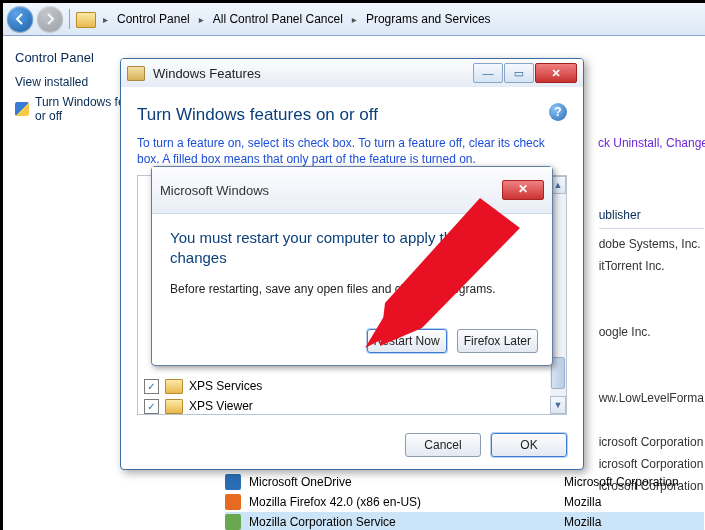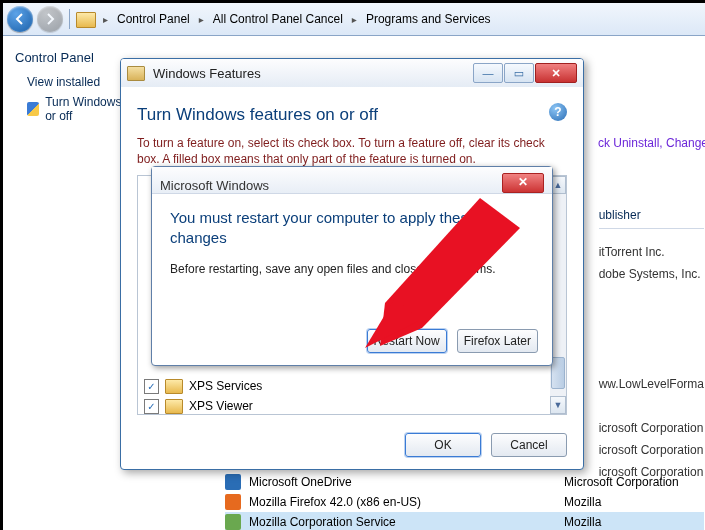--- a/index.html
+++ b/index.html
@@ -10,61 +10,61 @@
 .navbtn.dis{filter:grayscale(1) opacity(.5)}
 .navsep{width:1px;height:20px;background:#8aa5c7;margin:0 2px}
 .foldericon{width:18px;height:14px;background:linear-gradient(#fde9a8,#e8b94e);border:1px solid #b88a2b;border-radius:1px;position:relative;top:1px}
 .crumbs{display:flex;align-items:center;gap:0}
 .crumb{padding:3px 6px;color:#000;cursor:pointer}
 .crumbarr{font-size:10px;color:#555;padding:0 3px}
 
 .main{display:flex;height:calc(100% - 32px);position:relative}
 .sidebar{width:190px;padding:10px 12px;background:#fff}
 .sbhead{color:#062a55;font-size:13px;margin:4px 0 10px}
-.sblink{color:#062a55;font-size:12px;margin:6px 12px;display:flex;align-items:center;gap:6px;cursor:pointer}
+.sblink{color:#062a55;font-size:12px;margin:6px 0;display:flex;align-items:center;gap:6px;cursor:pointer}
 .shieldicon{width:14px;height:14px;background:linear-gradient(135deg,#3a7bd5 50%,#f7c948 50%);border-radius:2px}
 
 .content{flex:1;padding:20px 4px 4px 0;position:relative;overflow:hidden}
 .bgtable{position:absolute;right:4px;top:80px;font-size:12px;color:#333;line-height:18px}
 .bgcell{white-space:nowrap;padding:2px 0}
-.bgcellhead{color:#062a55;border-bottom:1px solid #cfd8e6;font-size:12px;padding-bottom:4px;margin-bottom:12px}
+.bgcellhead{color:#062a55;border-bottom:1px solid #cfd8e6;font-size:12px;padding-bottom:4px;margin-bottom:4px}
 .bgtext{white-space:nowrap;overflow:hidden}
 
 .proglist{position:absolute;left:222px;bottom:2px;right:4px}
 .progrow{display:flex;align-items:center;gap:8px;height:20px}
 .progicon{width:16px;height:16px;border-radius:2px}
 .progname{flex:1}
 .progpub{width:140px}
 .progrow.sel{background:#cce4f7}
 
 .wfdialog{position:absolute;left:120px;top:58px;width:462px;height:410px;background:#fff;border:1px solid #3a6ea5;box-shadow:3px 3px 8px rgba(0,0,0,.35);border-radius:4px;overflow:hidden}
 .wftitle{height:28px;background:linear-gradient(#fdfdfe,#e5ecf5);display:flex;align-items:center;padding:0 6px;gap:8px}
 .boxicon{width:16px;height:13px;border:1px solid #a98b3f;background:linear-gradient(#f4dfa3,#d9b35a);border-radius:1px}
 .wftitletext{flex:1;font-size:13px;color:#222}
 .winbtns{display:flex;gap:1px}
 .winbtn{width:28px;height:18px;border:1px solid #8aa5c7;background:linear-gradient(#f5f9fe,#d7e4f2);border-radius:2px;display:flex;align-items:center;justify-content:center;font-size:11px;color:#3a6ea5;cursor:pointer}
 .winbtn.close{background:linear-gradient(#f08080,#c83232);border-color:#a02020;color:#fff;width:40px;font-weight:bold}
 .wfbody{padding:12px 16px 50px}
 .wfhead{color:#0b3f7a;font-size:17px;margin:6px 0 10px}
-.wfdesc{font-size:12px;line-height:16px;color:#7f1d1d}
+.wfdesc{font-size:12px;line-height:16px;color:#1d4ed8}
 .helpicon{float:right;width:18px;height:18px;border-radius:50%;background:radial-gradient(circle at 35% 30%,#8cc5f5,#2a6db5);color:#fff;text-align:center;font-size:12px;line-height:18px;font-weight:bold;margin-top:4px}
 .treebox{margin-top:8px;border:1px solid #b9c5d4;height:238px;position:relative;background:#fff}
 .treeitems{position:absolute;left:6px;top:200px}
 .treerow{display:flex;align-items:center;gap:6px;height:20px;font-size:12px}
 .chk{width:13px;height:13px;border:1px solid #7a7a7a;background:#fff;display:flex;align-items:center;justify-content:center;font-size:10px;color:#2a6db5}
 .treefolder{width:16px;height:13px;background:linear-gradient(#fde9a8,#e8b94e);border:1px solid #b88a2b;border-radius:1px}
 .scrollbar{position:absolute;right:0;top:0;bottom:0;width:16px;background:#eef1f6;display:flex;flex-direction:column}
 .scrollbtn{height:16px;background:linear-gradient(#f5f8fc,#dde6f0);border:1px solid #b0becf;display:flex;align-items:center;justify-content:center;font-size:9px;color:#4a6a9a}
 .scrollthumb{flex:1;margin:1px;background:linear-gradient(90deg,#d5e1f0,#b9cde4);border:1px solid #9cb3ce;border-radius:2px}
 .wfbuttons{position:absolute;right:16px;bottom:12px;display:flex;gap:10px}
 .btn{min-width:76px;height:24px;border:1px solid #8a9bb0;background:linear-gradient(#fdfdfe,#e3e9f1);border-radius:3px;font-size:12px;cursor:pointer;color:#222}
 .btn.prim{border-color:#3a7bd5;box-shadow:0 0 0 1px rgba(58,123,213,.35)}
 
 .msdialog{position:absolute;left:151px;top:166px;width:400px;height:198px;background:#fff;border:1px solid #5f7fa8;box-shadow:2px 2px 6px rgba(0,0,0,.4);border-radius:4px;z-index:3}
-.mstitle{height:26px;background:linear-gradient(#fdfdfe,#e8eef6);display:flex;align-items:flex-end;padding:0 8px;border-bottom:1px solid #cfd8e6}
+.mstitle{height:26px;background:linear-gradient(#fdfdfe,#e8eef6);display:flex;align-items:center;padding:10px 8px;border-bottom:1px solid #cfd8e6}
 .mstitletext{flex:1;font-size:13px;color:#333}
 .msclose{width:40px;height:18px;background:linear-gradient(#f08282,#c33);border:1px solid #a22;border-radius:2px;color:#fff;text-align:center;line-height:16px;font-size:12px;font-weight:bold;cursor:pointer}
 .msbody{padding:14px 18px}
 .mshead{color:#0b3f7a;font-size:15px;line-height:20px}
 .msdesc{font-size:12px;margin-top:14px;color:#222}
 .msbuttons{position:absolute;right:14px;bottom:12px;display:flex;gap:10px}
 
 .arrow{position:absolute;z-index:5;pointer-events:none}
 </style>
 </head>
@@ -103,24 +103,25 @@
     <div class="sblink">
       <span class="shieldicon"></span>
       <span style="max-width:150px">Turn Windows features on or off</span>
     </div>
   </div>
 
   <div class="content">
     <div class="bgtext" style="position:absolute;right:0;top:100px;color:#6d28d9">ck Uninstall, Change</div>
     <div class="bgtable" style="top:170px">
       <div class="bgcellhead">ublisher</div>
+      <div class="bgcell">dobe Systems, Inc.</div>
       <div class="bgcell">itTorrent Inc.</div>
-      <div class="bgcell">dobe Systems, Inc.</div>
-      <div class="bgcell">&nbsp;</div>
-      <div class="bgcell">&nbsp;</div>
+      <div class="bgcell">&nbsp;</div>
+      <div class="bgcell">&nbsp;</div>
+      <div class="bgcell">oogle Inc.</div>
       <div class="bgcell">&nbsp;</div>
       <div class="bgcell">&nbsp;</div>
       <div class="bgcell">ww.LowLevelForma</div>
       <div class="bgcell">&nbsp;</div>
       <div class="bgcell">icrosoft Corporation</div>
       <div class="bgcell">icrosoft Corporation</div>
       <div class="bgcell">icrosoft Corporation</div>
     </div>
   </div>
 
@@ -173,22 +174,22 @@
       <div class="scrollbar">
         <div class="scrollbtn">▲</div>
         <div style="flex:1;position:relative">
             <div class="scrollthumb" style="position:absolute;top:80%;left:0;right:0;height:30px"></div>
           </div>
         <div class="scrollbtn">▼</div>
       </div>
     </div>
   </div>
   <div class="wfbuttons">
+    <button class="btn">Cancel</button>
     <button class="btn prim">OK</button>
-    <button class="btn">Cancel</button>
   </div>
 </div>
 
 <div class="msdialog">
   <div class="mstitle">
     <span class="mstitletext">Microsoft Windows</span>
     <div class="msclose">✕</div>
   </div>
   <div class="msbody">
     <div class="mshead">You must restart your computer to apply these changes</div>

